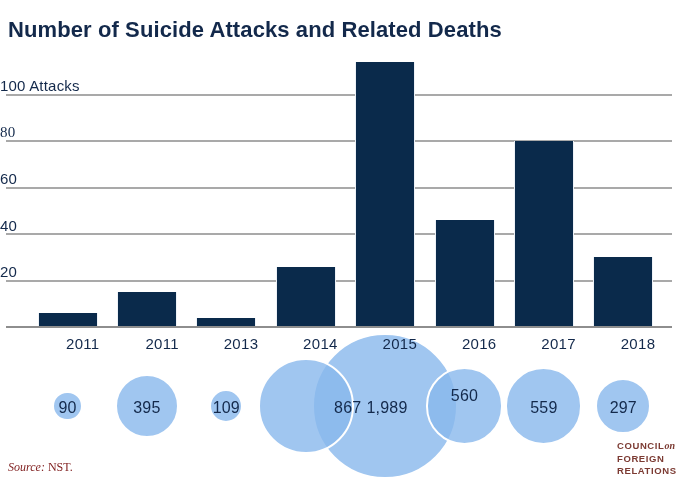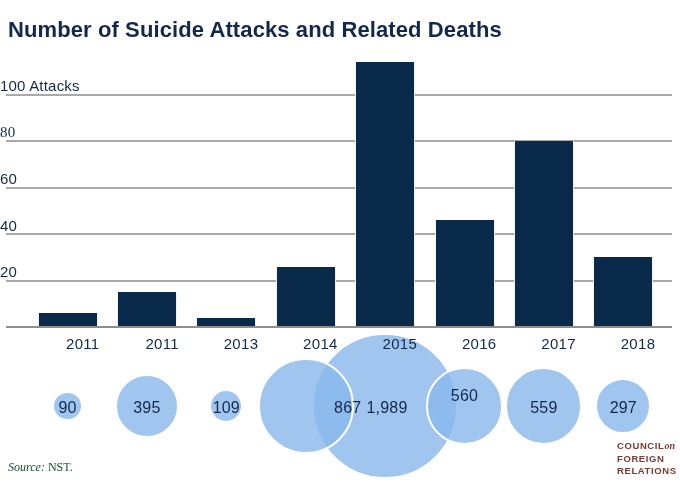--- a/index.html
+++ b/index.html
@@ -42,21 +42,21 @@
   .bubble-label{
     position:absolute;width:90px;text-align:center;
     font-size:16px;color:var(--navy,#13294b);letter-spacing:.2px;z-index:15;
   }
   .deaths-label{
     position:absolute;top:420px;width:90px;text-align:center;
     font-size:13.5px;color:var(--navy,#13294b);z-index:15;
   }
   .source{
     position:absolute;left:8px;top:460px;
-    font-family:"Liberation Serif",serif;font-size:12px;color:#14532d;
+    font-family:"Liberation Serif",serif;font-size:12px;color:#7f1d1d;
   }
   .source .src-label{font-style:italic;}
   .logo{
     position:absolute;left:617px;top:440px;
     color:var(--maroon,#7c3b33);font-weight:bold;
     font-size:9.5px;line-height:12.5px;letter-spacing:.6px;z-index:20;
   }
   .logo .script{
     font-family:"Liberation Serif",serif;font-style:italic;
     font-weight:bold;font-size:10px;letter-spacing:0;

